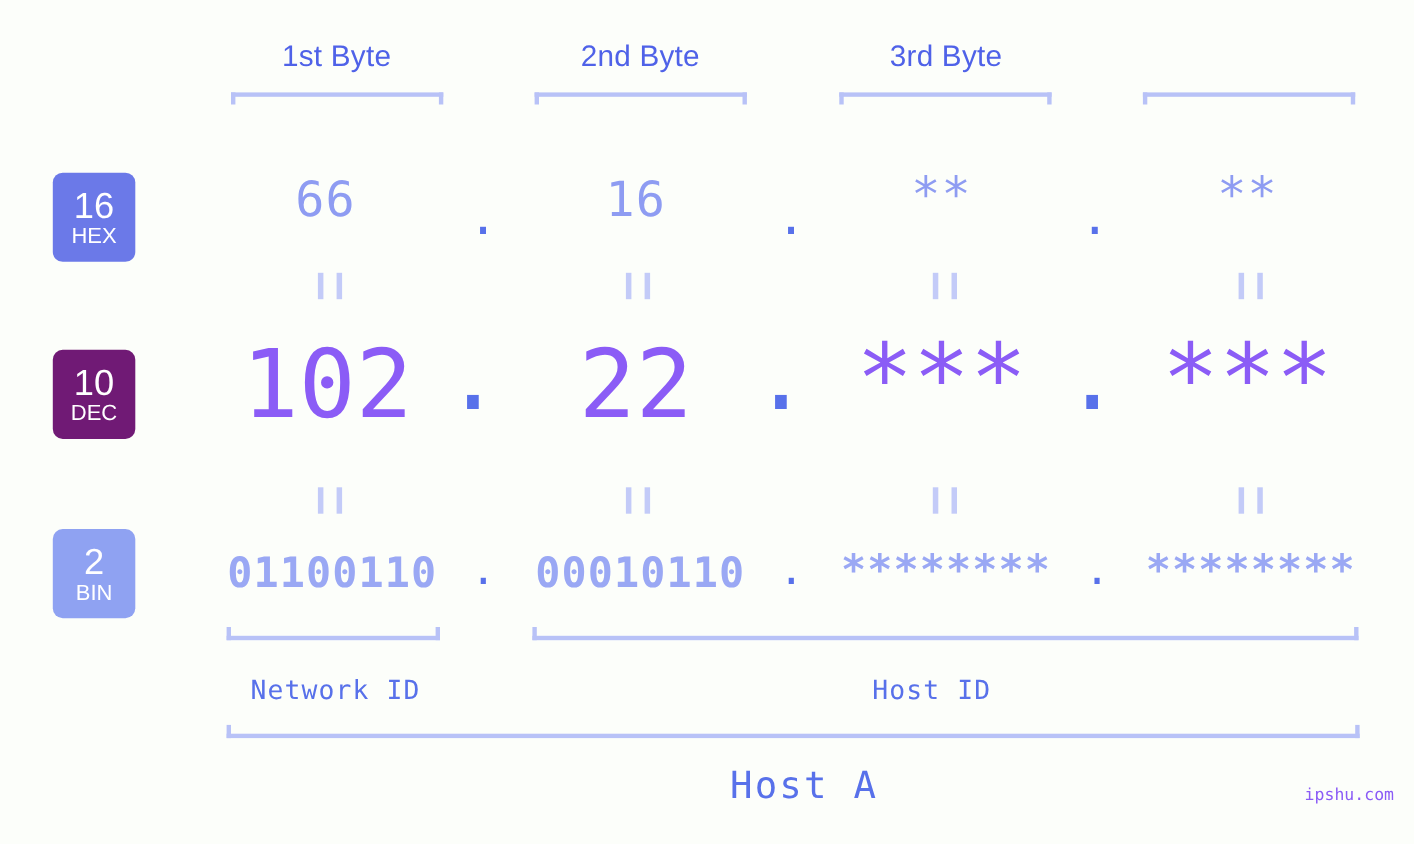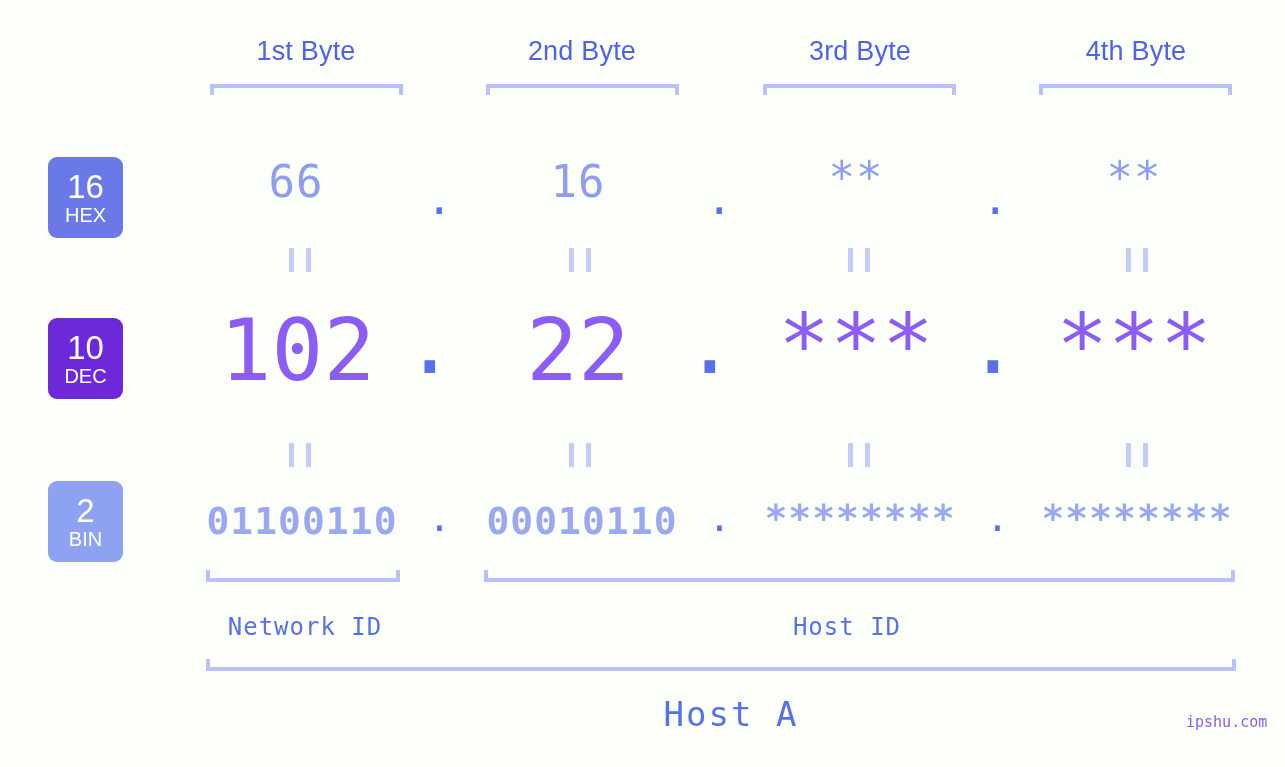--- a/index.html
+++ b/index.html
@@ -167,32 +167,31 @@
   }
 </style>
 </head>
 <body>
 
 <div id="stage">
 
   <div class="abs byte-label cell" style="left:210px; top:36px; width:192px;">1st Byte</div>
   <div class="abs byte-label cell" style="left:486px; top:36px; width:192px;">2nd Byte</div>
   <div class="abs byte-label cell" style="left:764px; top:36px; width:192px;">3rd Byte</div>
-  <div class="abs byte-label cell" style="left:1040px; top:36px; width:192px;">4th Byte</div>
 
   <div class="abs bracket-top" style="left:210px; top:84px; width:193px;"></div>
   <div class="abs bracket-top" style="left:486px; top:84px; width:193px;"></div>
   <div class="abs bracket-top" style="left:763px; top:84px; width:193px;"></div>
   <div class="abs bracket-top" style="left:1039px; top:84px; width:193px;"></div>
 
   <div class="abs badge" style="left:48px; top:157px; background:#6b79e8;">
     <span class="num">16</span>
     <span class="nm">HEX</span>
   </div>
-  <div class="abs badge" style="left:48px; top:318px; background:#6d28d9;">
+  <div class="abs badge" style="left:48px; top:318px; background:#701a75;">
     <span class="num">10</span>
     <span class="nm">DEC</span>
   </div>
   <div class="abs badge" style="left:48px; top:481px; background:#8fa2f2;">
     <span class="num">2</span>
     <span class="nm">BIN</span>
   </div>
 
   <div class="abs row-hex cell" style="left:200px; top:156px; width:192px;">66</div>
   <div class="abs dot-hex" style="left:426px; top:177px;">.</div>

